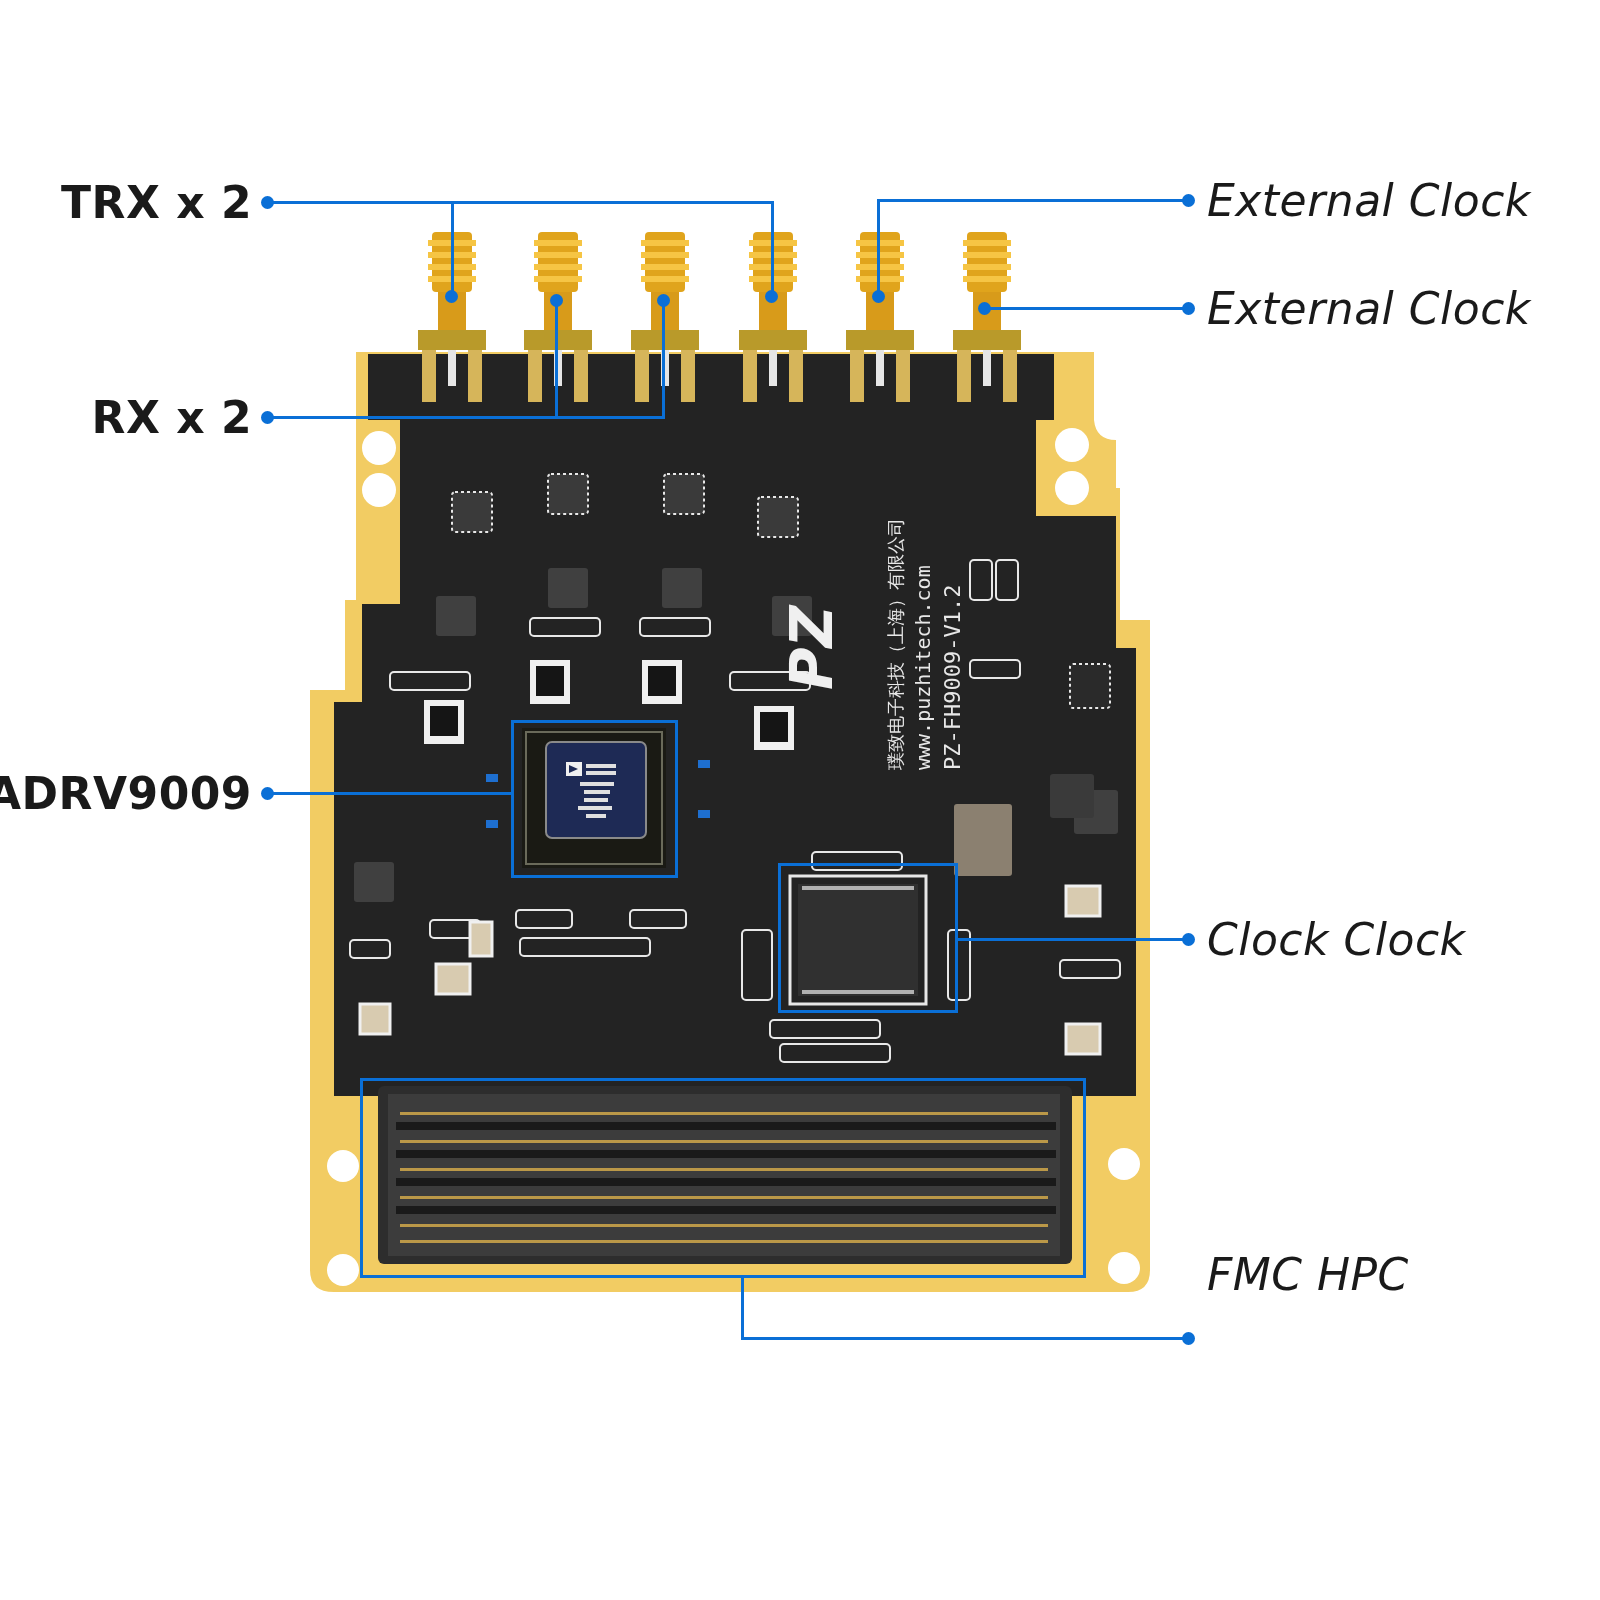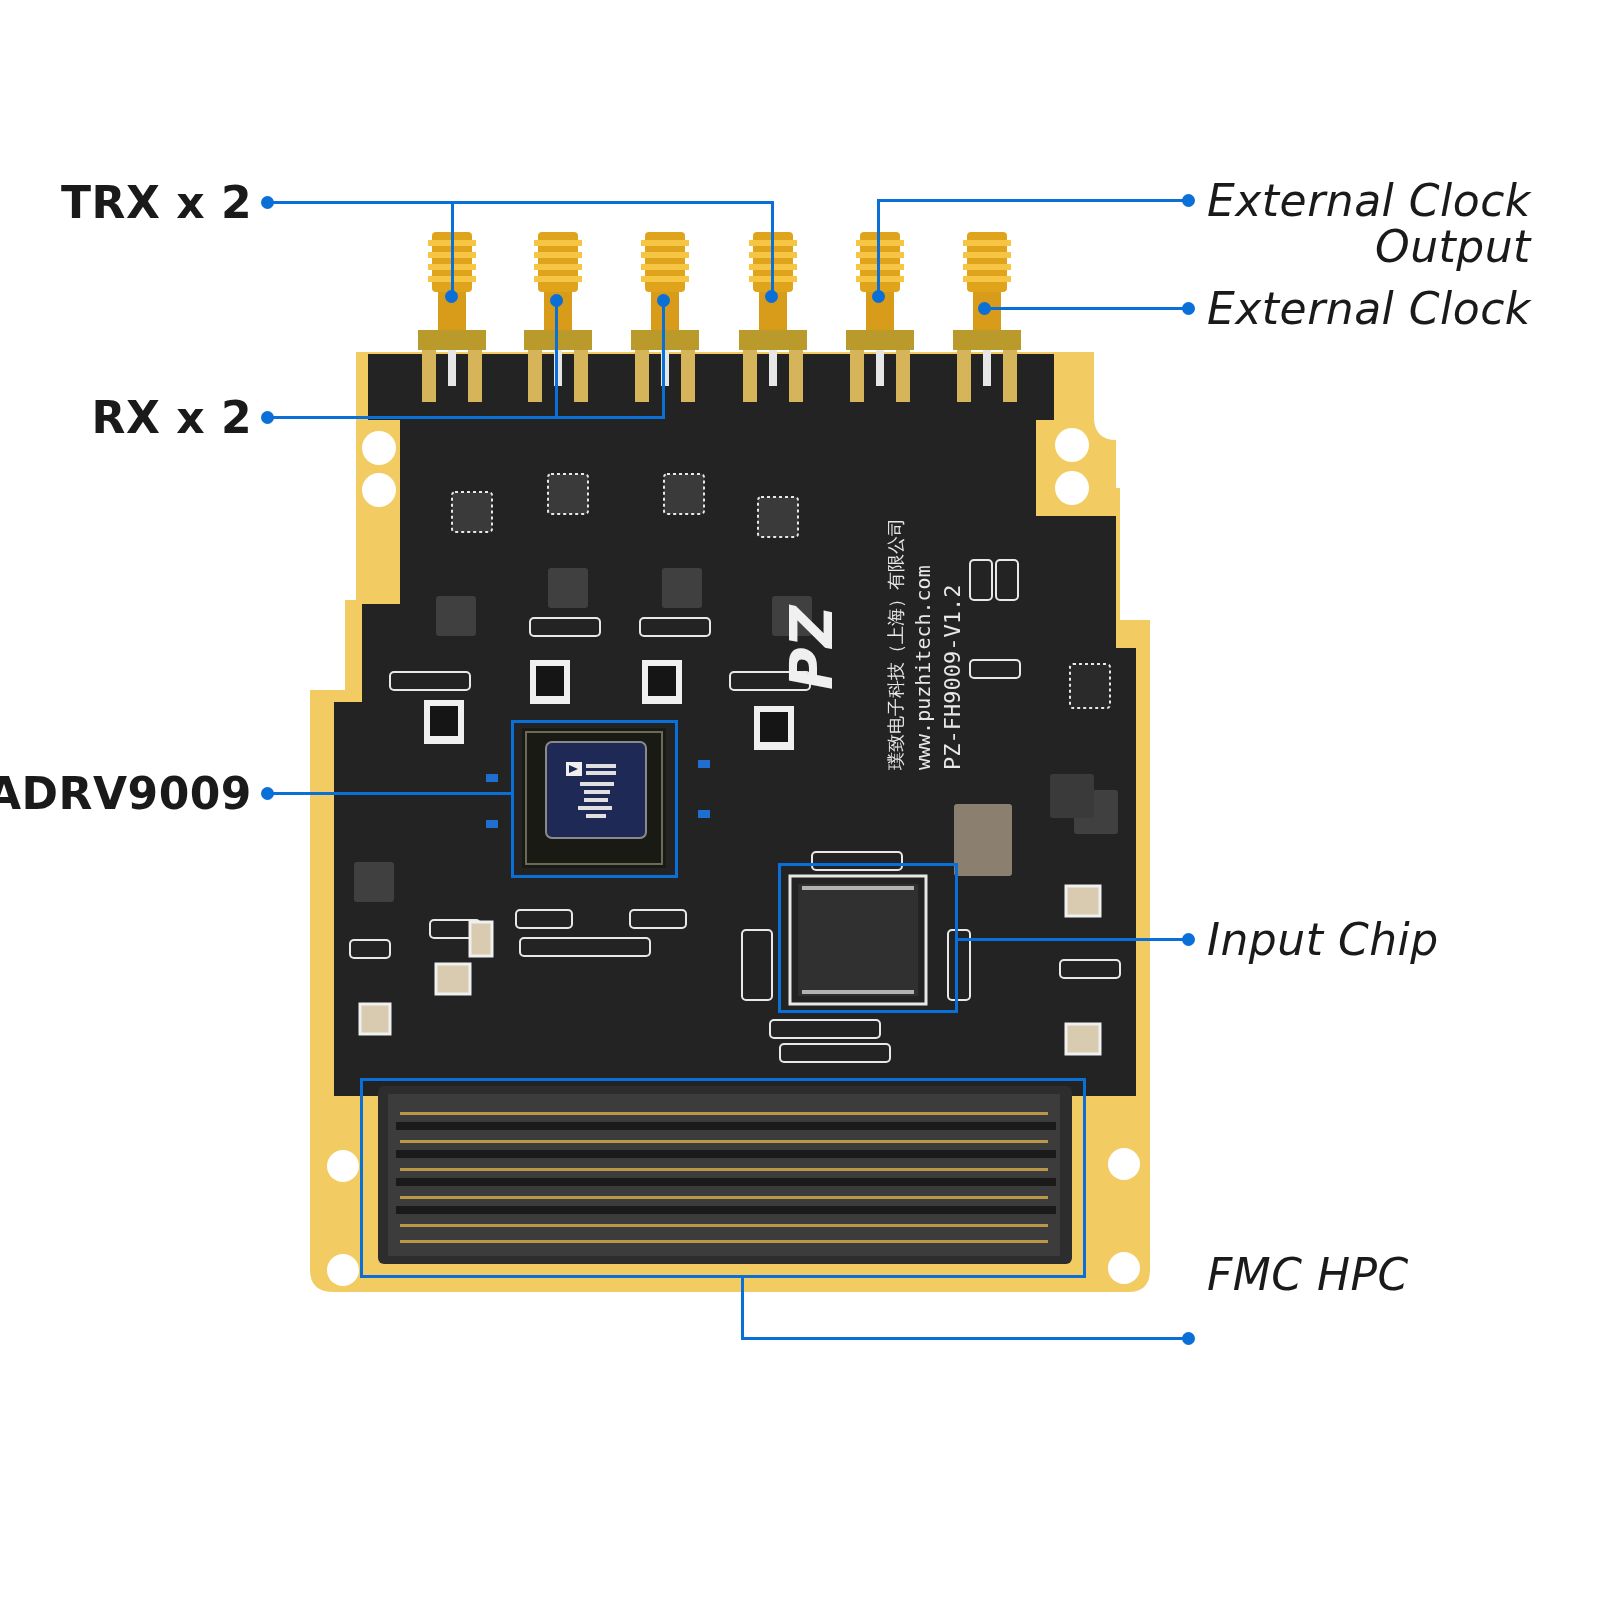--- a/index.html
+++ b/index.html
@@ -273,19 +273,18 @@
 <div class="line" style="left:741px;top:1278px;width:3px;height:62px;"></div>
 <div class="line" style="left:741px;top:1337px;width:448px;height:3px;"></div>
 <div class="dot" style="left:1182px;top:1332px;"></div>
 
 <div class="label left" style="right:1348px;top:180px;">TRX x 2</div>
 <div class="label left" style="right:1348px;top:395px;margin-left:20px;">RX x 2</div>
 <div class="label left" style="right:1348px;top:771px;">ADRV9009</div>
 
 <div class="label right" style="left:1207px;top:178px;">
   <div>External Clock</div>
-  <div>Output</div>
 </div>
 <div class="label right" style="left:1207px;top:286px;">
   <div>External Clock</div>
 </div>
-<div class="label right" style="left:1207px;top:917px;">Input Chip</div>
+<div class="label right" style="left:1207px;top:917px;">Clock Clock</div>
 <div class="label right" style="left:1207px;top:1252px;">FMC HPC</div>
 
 </body></html>

